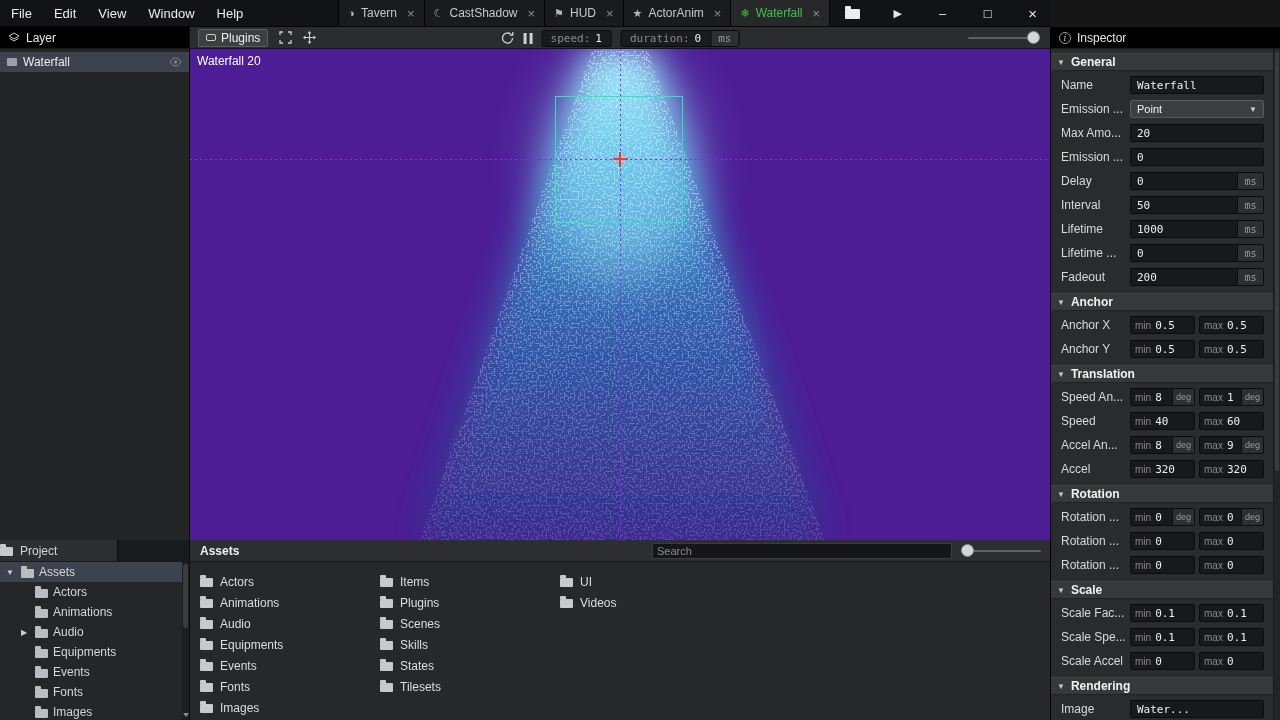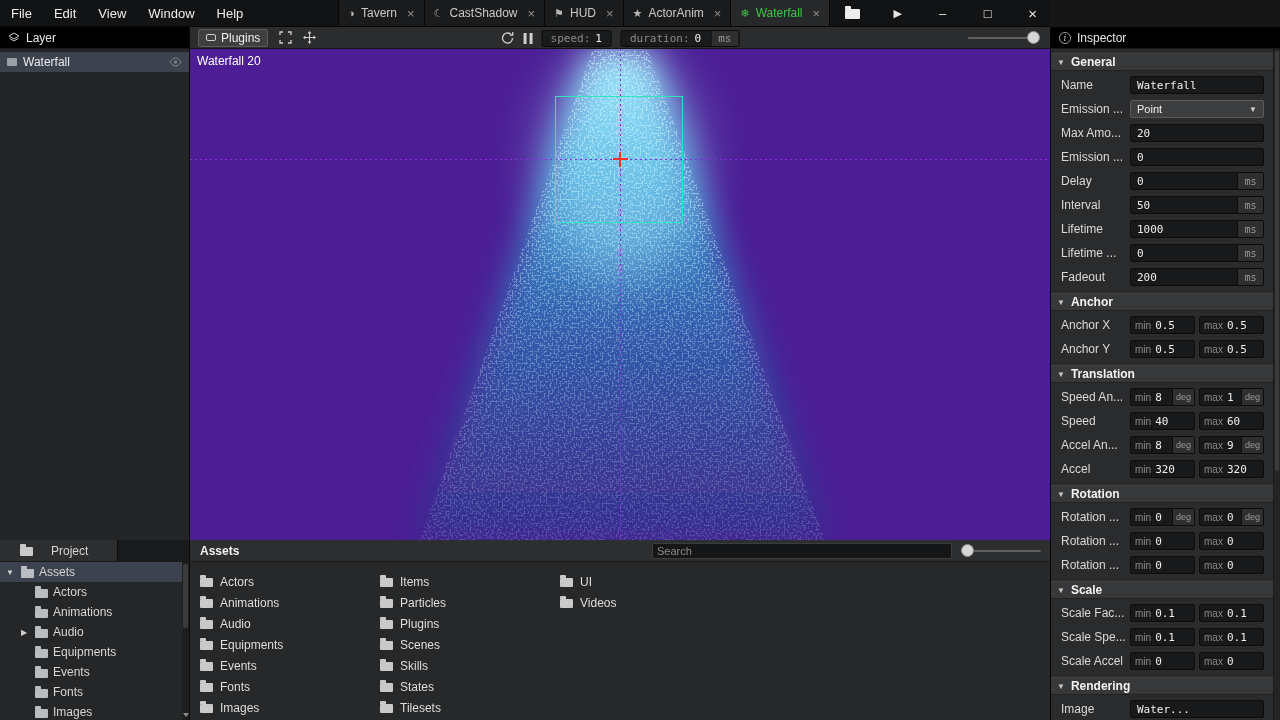--- a/index.html
+++ b/index.html
@@ -70,21 +70,21 @@
   background:repeating-linear-gradient(90deg,#8a2be2 0 2px,transparent 2px 5px)}
 .cross-v{position:absolute;left:430px;top:0;width:1px;height:491px;
   background:repeating-linear-gradient(180deg,#8a2be2 0 2px,transparent 2px 5px)}
 .sel-rect{position:absolute;left:365px;top:47px;width:128px;height:127px;border:1px solid #2fe3bb}
 .marker-h{position:absolute;left:423px;top:109px;width:15px;height:2px;background:#ff3226}
 .marker-v{position:absolute;left:429px;top:103px;width:2px;height:15px;background:#ff3226}
 
 
 .project-head{position:absolute;left:0;top:540px;width:190px;height:22px;background:#191a1b;
   border-right:1px solid #0b0b0b;border-bottom:1px solid #191919;display:flex}
-.project-tab{width:118px;display:flex;align-items:center;gap:18px;padding:0 20px;background:#2d2e30;
+.project-tab{width:118px;display:flex;align-items:center;gap:7px;padding:0 0;background:#2d2e30;
   border-right:1px solid #0e0e0e}
 .tree{position:absolute;left:0;top:562px;width:182px;height:158px;background:#252628;overflow:hidden}
 .tree-row{height:20px;display:flex;align-items:center;gap:5px;padding-right:4px;white-space:nowrap}
 .tree-row.selected{background:#3c434f}
 .expander{width:12px;text-align:center;font-size:8px;color:#cfcfcf;flex:none}
 .tree-folder{background:#b9bcc0}
 .tree-scrollbar{position:absolute;left:182px;top:562px;width:8px;height:158px;background:#1d1e1f;
   border-right:1px solid #0b0b0b}
 .tree-thumb{position:absolute;left:1px;right:1px;top:2px;height:64px;background:#3a3b3d;border-radius:2px}
 .scroll-arrow{position:absolute;left:1px;bottom:3px;width:0;height:0;border-left:3px solid transparent;
@@ -405,24 +405,20 @@
             <span>Images</span>
           </div>
         </div>
       <div class="asset-col">
 
           <div class="asset-item">
             <span class="folder-icon"></span>
             <span>Items</span>
           </div>
 
-          <div class="asset-item">
-            <span class="folder-icon"></span>
-            <span>Particles</span>
-          </div>
 
           <div class="asset-item">
             <span class="folder-icon"></span>
             <span>Plugins</span>
           </div>
 
           <div class="asset-item">
             <span class="folder-icon"></span>
             <span>Scenes</span>
           </div>

